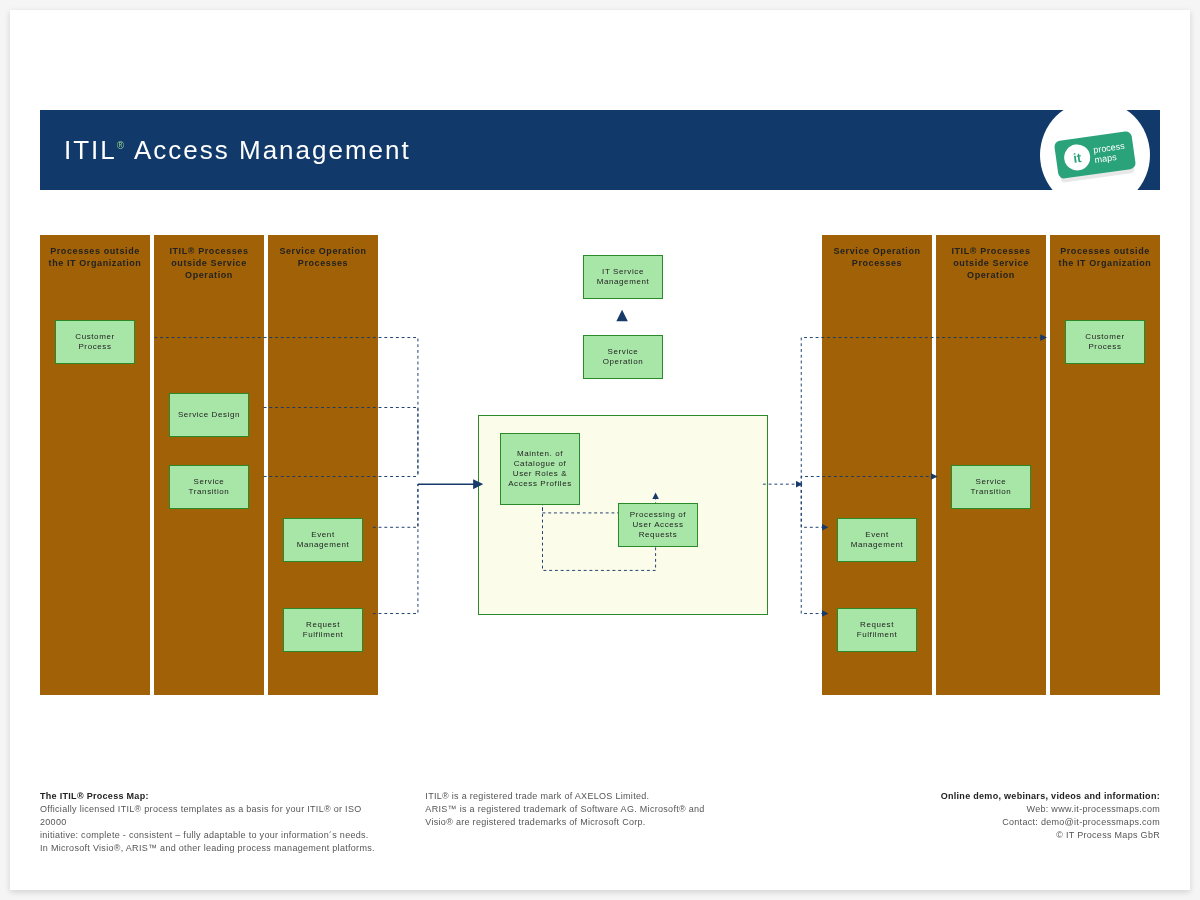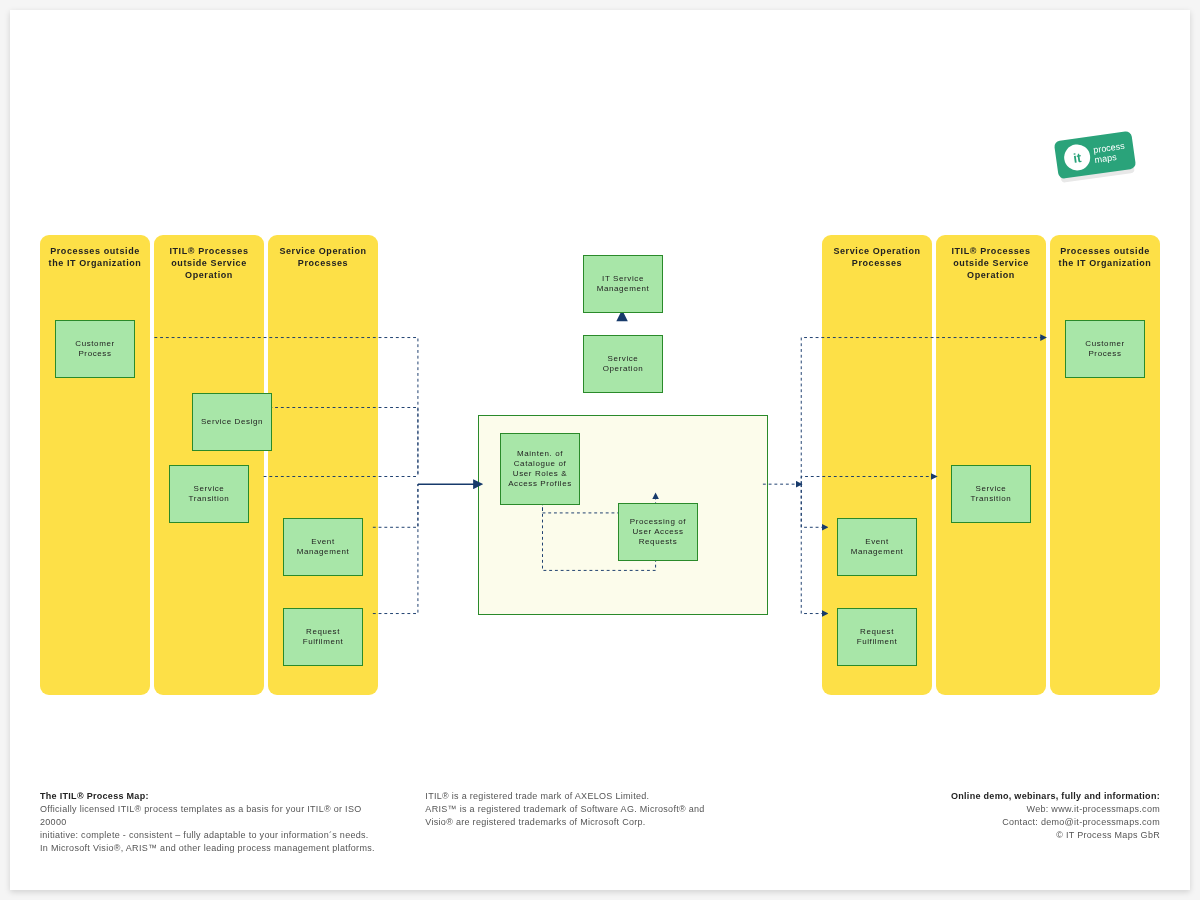--- a/index.html
+++ b/index.html
@@ -56,43 +56,42 @@
   }
   .logo-text { color: #fff; font-size: 9px; line-height: 10px; }
 
   .canvas {
     position: absolute;
     left: 30px; right: 30px; top: 225px; bottom: 195px;
   }
   .column {
     position: absolute;
     top: 0; bottom: 0;
-    background: #fde047;
-    border-radius: 9px;
+    background: #a16207;
   }
   .column.left1 { left: 0;    width: 110px; }
   .column.left2 { left: 114px; width: 110px; }
   .column.left3 { left: 228px; width: 110px; }
   .column.right3 { right: 228px; width: 110px; }
   .column.right2 { right: 114px; width: 110px; }
   .column.right1 { right: 0;    width: 110px; }
 
   .column-header {
     text-align: center;
     font-size: 9px;
     font-weight: 700;
     color: #222;
     letter-spacing: 0.6px;
     padding: 10px 6px 14px;
     line-height: 12px;
   }
 
   .box {
     position: absolute;
-    width: 80px; height: 58px;
+    width: 80px; height: 44px;
     background: #a8e6a8;
     border: 1.5px solid #2a8a2a;
     display: flex; align-items: center; justify-content: center;
     text-align: center;
     font-size: 8px;
     letter-spacing: 0.6px;
     color: #222;
     line-height: 10px;
     padding: 2px;
   }
@@ -126,20 +125,26 @@
   .footer .col.left { text-align: left; }
   .footer .col.center { text-align: left; }
   .footer .col.right { text-align: right; }
   .footer b { color: #222; font-weight: 700; }
 </style>
 </head>
 <body>
 
 <div class="page">
 
+  <div class="header">
+    <div class="header-title">
+      <span class="brand">ITIL</span><sup>®</sup>
+      <span>Access Management</span>
+    </div>
+  </div>
 
   <div class="circle-badge">
     <div class="logo-badge">
       <div class="logo-it">it</div>
       <div class="logo-text">
         <div>process</div>
         <div>maps</div>
       </div>
     </div>
   </div>
@@ -189,21 +194,21 @@
       <polygon points="583,78 577,90 589,90" fill="#173a6b"></polygon>
 
       <path d="M730,260 H770" fill="none" stroke="#173a6b" stroke-width="1" stroke-dasharray="3,3" marker-end="url(#arr)"></path>
       <path d="M770,260 V107 H1025" fill="none" stroke="#173a6b" stroke-width="1" stroke-dasharray="3,3" marker-end="url(#arr)"></path>
       <path d="M770,260 V252 H911" fill="none" stroke="#173a6b" stroke-width="1" stroke-dasharray="3,3" marker-end="url(#arr)"></path>
       <path d="M770,260 V305 H797" fill="none" stroke="#173a6b" stroke-width="1" stroke-dasharray="3,3" marker-end="url(#arr)"></path>
       <path d="M770,260 V395 H797" fill="none" stroke="#173a6b" stroke-width="1" stroke-dasharray="3,3" marker-end="url(#arr)"></path>
     </svg>
 
     <div class="box" style="left:15px; top:85px;">Customer Process</div>
-    <div class="box" style="left:129px; top:158px;margin-left:23px;">Service Design</div>
+    <div class="box" style="left:129px; top:158px;">Service Design</div>
     <div class="box" style="left:129px; top:230px;">Service Transition</div>
     <div class="box" style="left:243px; top:283px;">Event Management</div>
     <div class="box" style="left:243px; top:373px;">Request Fulfilment</div>
 
     <div class="box" style="left:543px; top:20px;">IT Service Management</div>
     <div class="box" style="left:543px; top:100px;">Service Operation</div>
 
     <div class="box tall" style="left:460px; top:198px;">Mainten. of Catalogue of User Roles &amp; Access Profiles</div>
     <div class="box" style="left:578px; top:268px;">Processing of User Access Requests</div>
 
@@ -220,20 +225,20 @@
       <span>Officially licensed ITIL® process templates as a basis for your ITIL® or ISO 20000</span><br>
       <span>initiative: complete - consistent – fully adaptable to your information´s needs.</span><br>
       <span>In Microsoft Visio®, ARIS™ and other leading process management platforms.</span>
     </div>
     <div class="col center">
       <span>ITIL® is a registered trade mark of AXELOS Limited.</span><br>
       <span>ARIS™ is a  registered trademark of Software AG. Microsoft® and</span><br>
       <span>Visio® are registered trademarks of Microsoft Corp.</span>
     </div>
     <div class="col right">
-      <b>Online demo, webinars, fully and information:</b><br>
+      <b>Online demo, webinars, videos and information:</b><br>
       <span>Web: www.it-processmaps.com</span><br>
       <span>Contact: demo@it-processmaps.com</span><br>
       <span>© IT Process Maps GbR</span>
     </div>
   </div>
 
 </div>
 
 </body></html>

